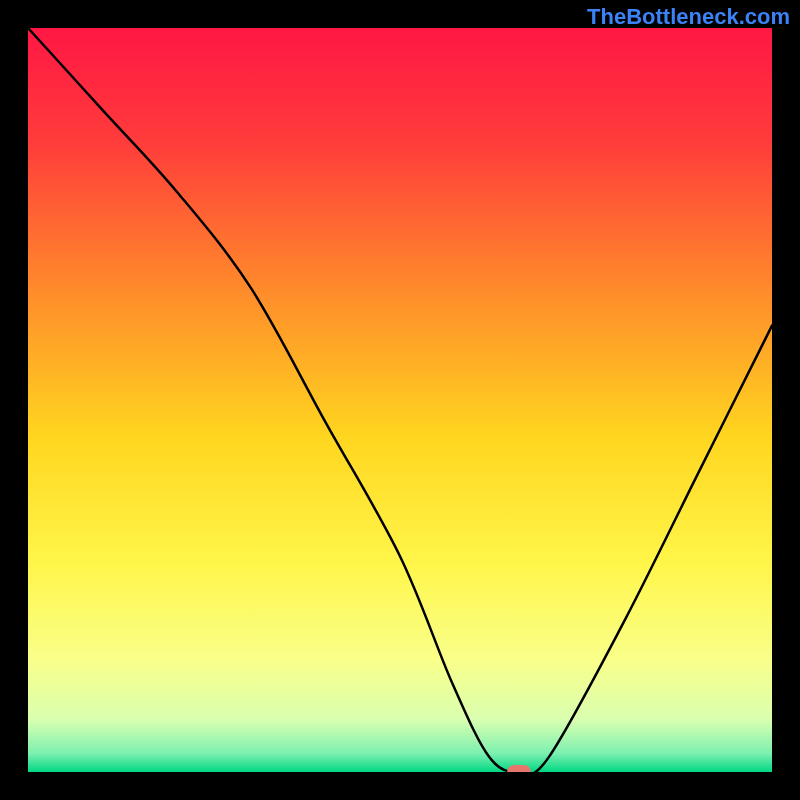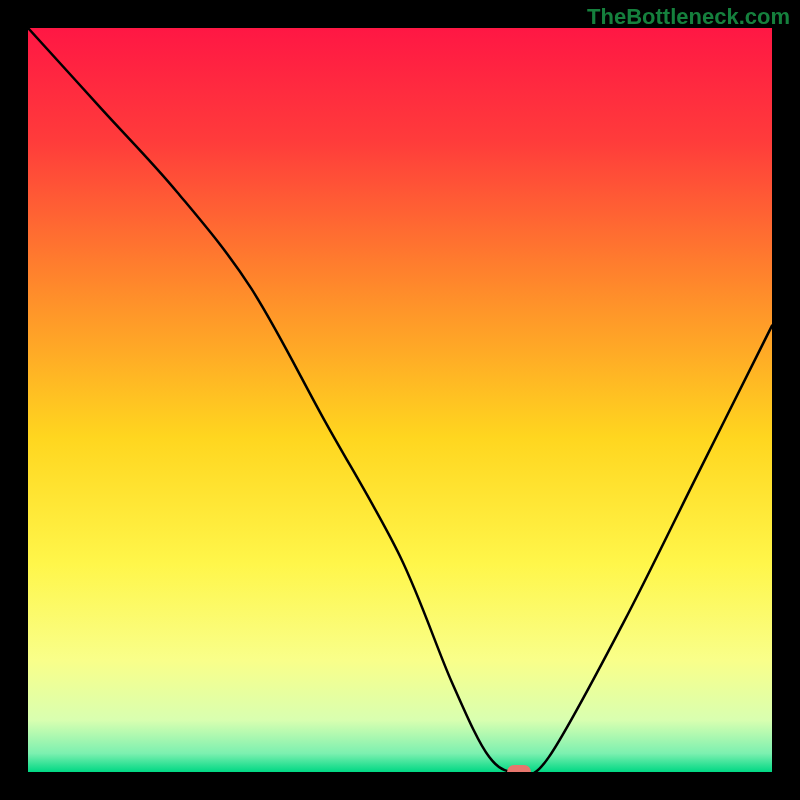--- a/index.html
+++ b/index.html
@@ -12,21 +12,21 @@
   }
   .container {
     position: relative;
     width: 800px;
     height: 800px;
   }
   .watermark {
     position: absolute;
     top: 4px;
     right: 10px;
-    color: #15803d;
+    color: #3b82f6;
     font-family: Arial, Helvetica, sans-serif;
     font-size: 22px;
     font-weight: bold;
     z-index: 10;
   }
   .plot {
     position: absolute;
     left: 28px;
     top: 28px;
     width: 744px;

